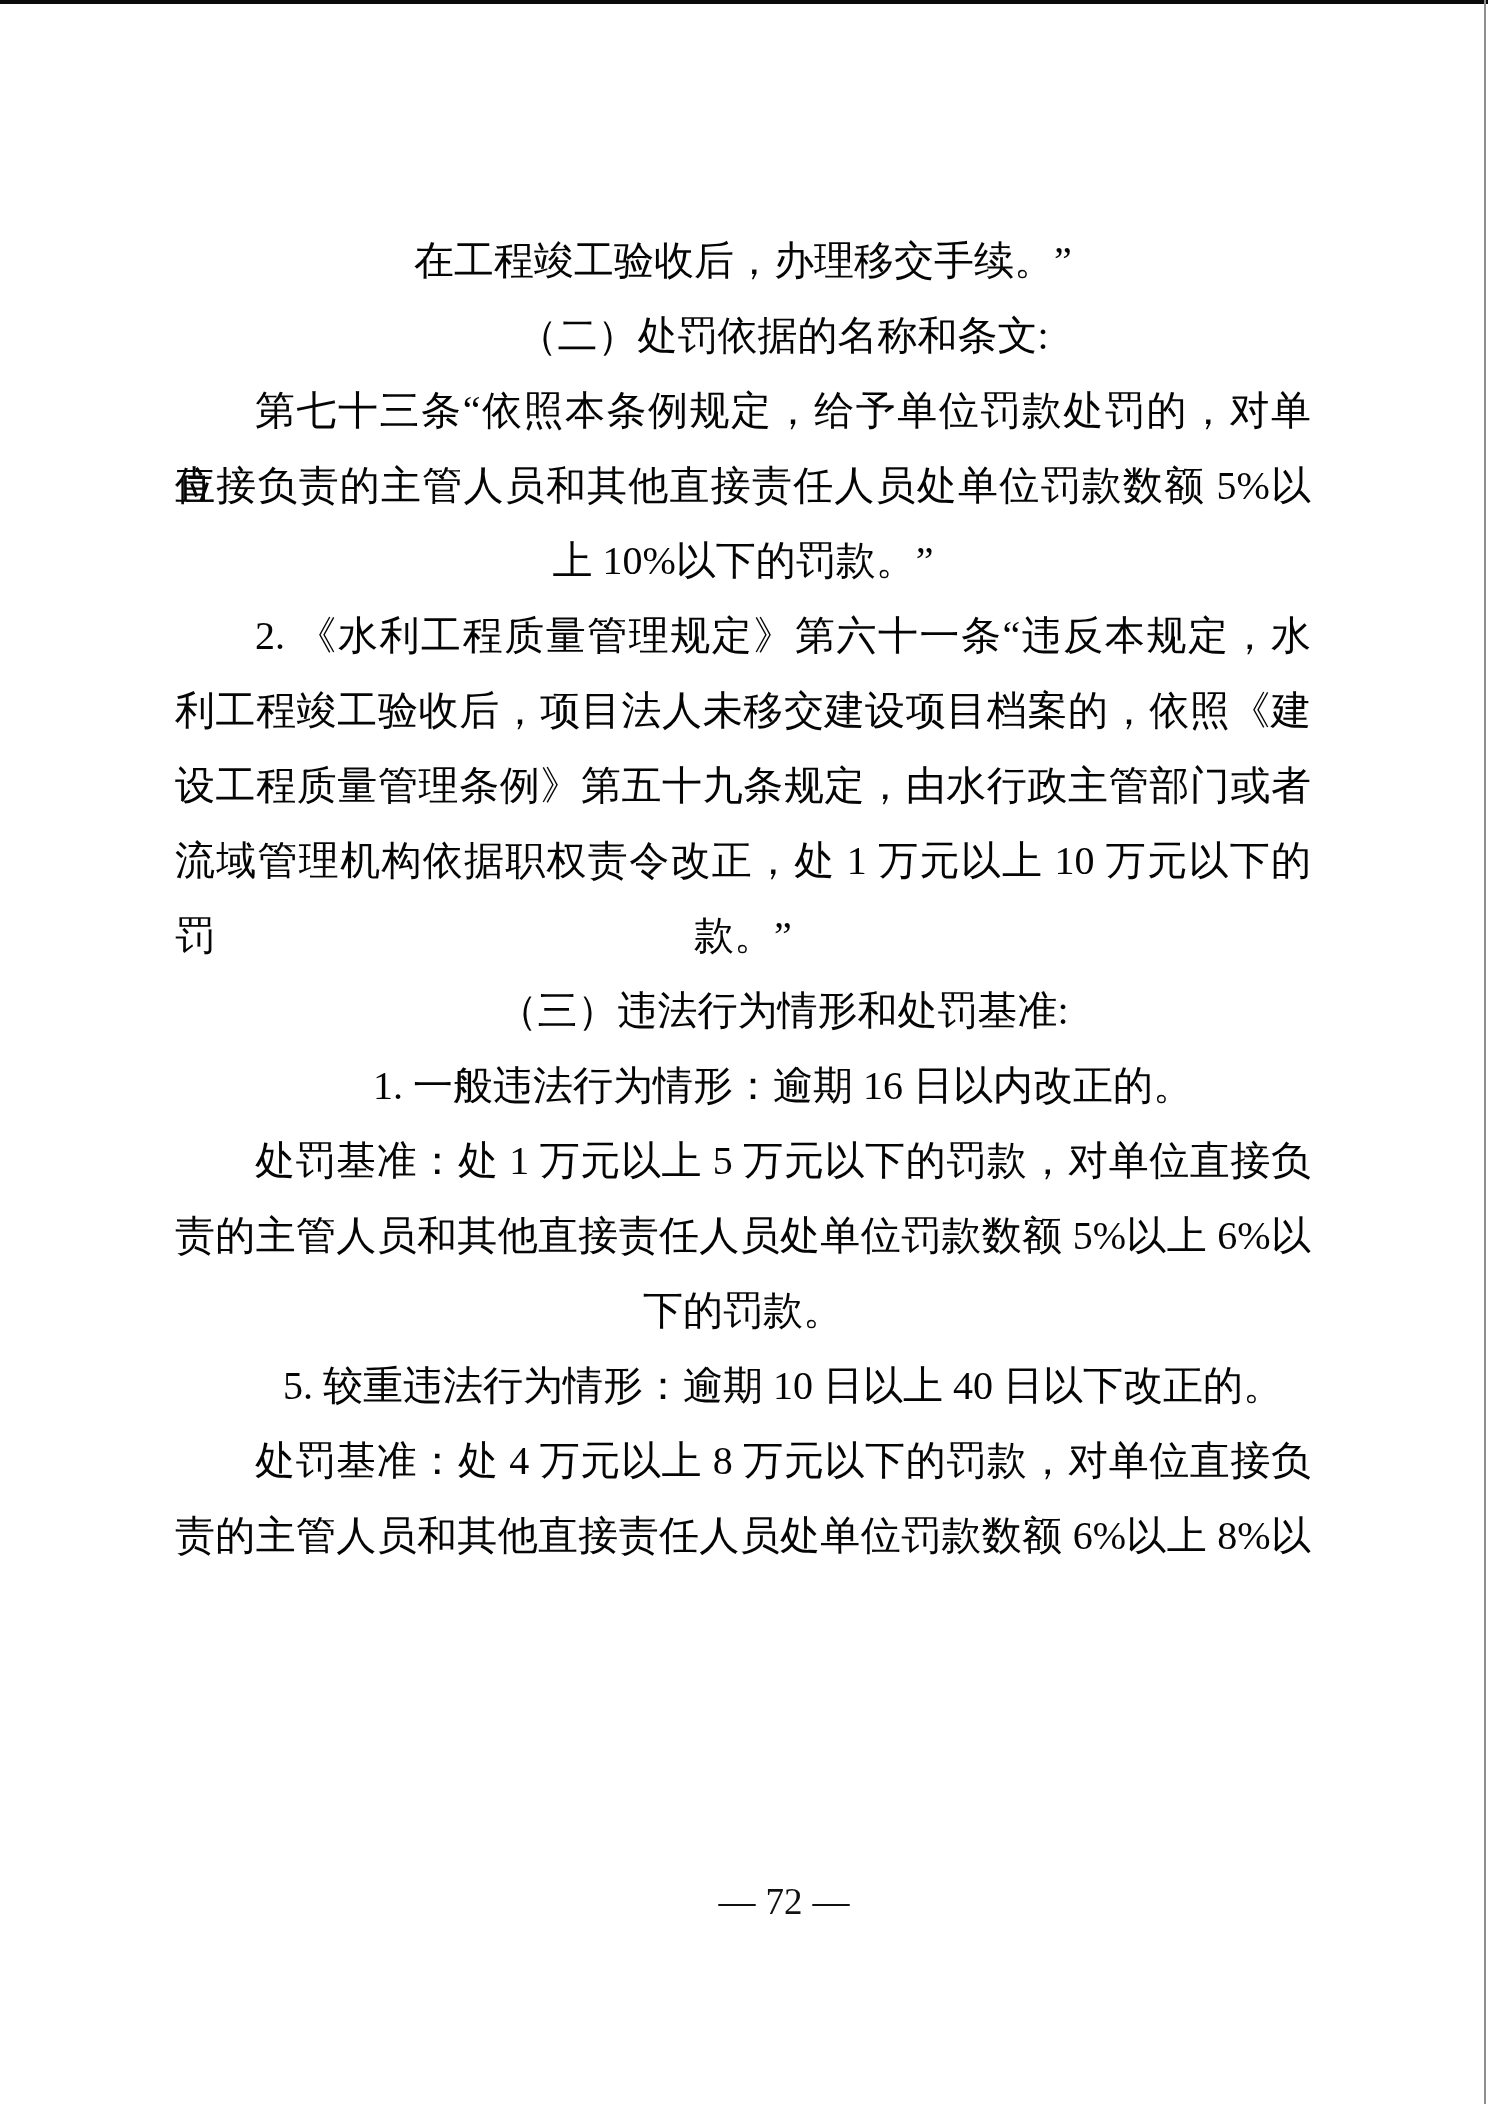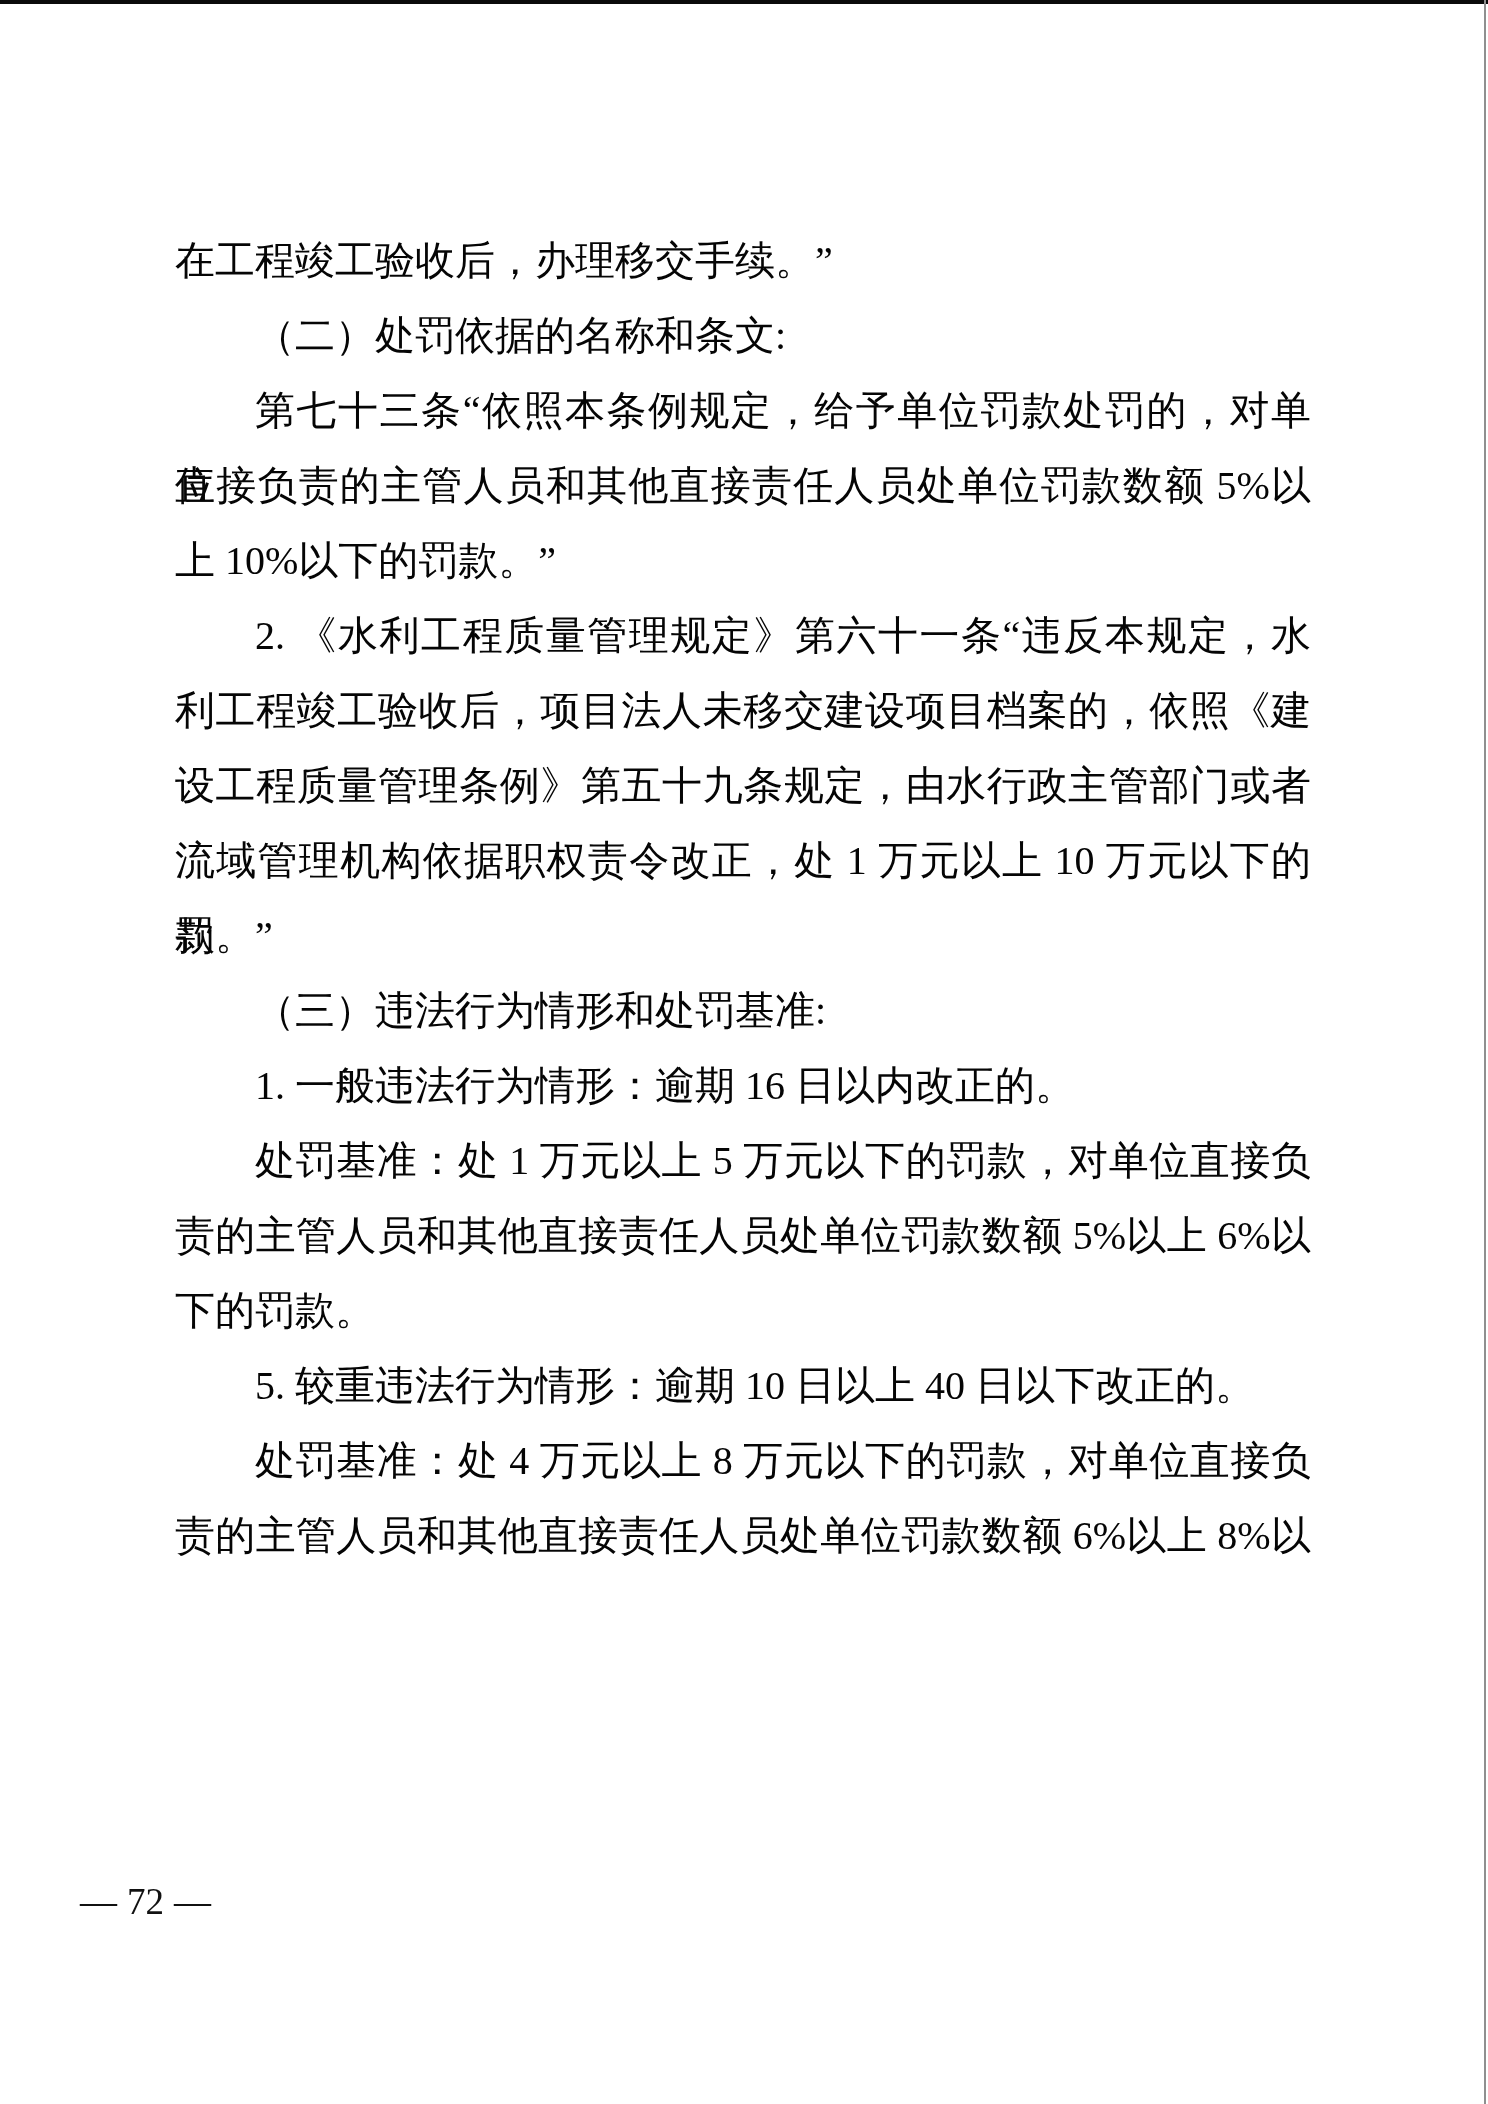--- a/index.html
+++ b/index.html
@@ -34,40 +34,41 @@
     position: absolute;
     left: 175px;
     top: 223px;
     width: 1136px;
     font-size: 40px;
     line-height: 75px;
     letter-spacing: 0;
   }
   .line {
     height: 75px;
-    text-align: left;
+    text-align: center;
     white-space: normal;
   }
   .line.j {
     text-align: justify;
     text-align-last: justify;
     text-justify: inter-ideograph;
   }
   .line.indent {
     text-indent: 80px;
   }
   .b {
     font-weight: normal;
   }
   
   .footer {
     position: absolute;
     top: 1880px;
     left: 0;
     width: 100%;
+    text-align: center;
     text-indent: 80px; 
     font-size: 37px;
     line-height: 44px;
     color: #111111;
   }
   .footer .num {
     margin: 0 10px;
   }
 </style>
 </head>

